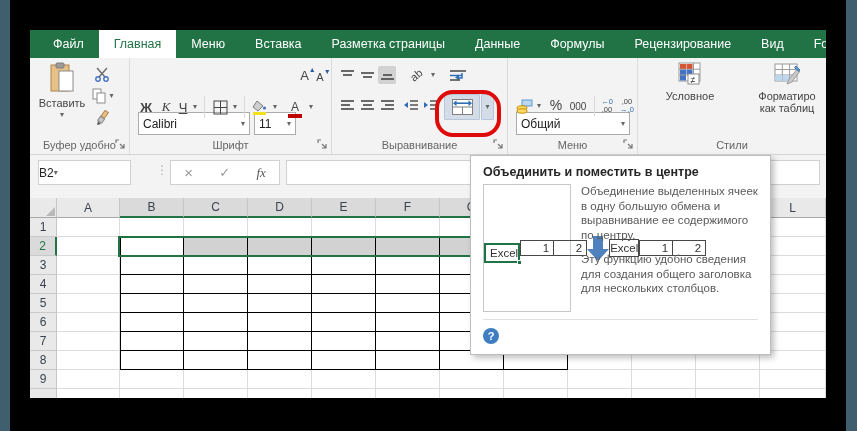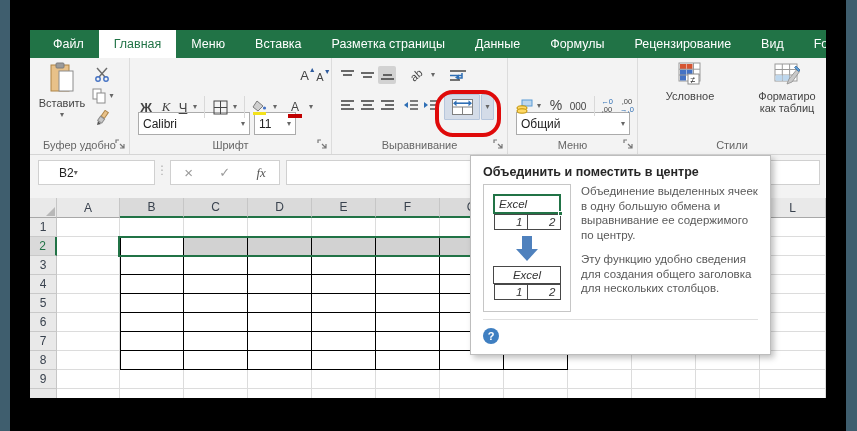--- a/index.html
+++ b/index.html
@@ -32,21 +32,21 @@
   .ital-x { font-style:italic; font-family:"Liberation Serif", serif; font-size:13px; }
   .undl-x { text-decoration:underline; font-size:13px; }
   .color-bar { position:absolute; left:1px; bottom:0px; height:4px; width:14px; }
   .two-line { display:flex; flex-direction:column; align-items:center; font-size:7.5px; line-height:1.1; color:#444; }
   .big-btn { position:absolute; display:flex; flex-direction:column; align-items:center; font-size:11px; color:#444; text-align:center; }
   #red-oval { position:absolute; left:405px; top:32px; width:66px; height:47px; border:4px solid #df0a0a; border-radius:18px; z-index:8; pointer-events:none; }
 
   
   #fbar { position:absolute; left:0; top:125px; width:100%; height:43px; background:#f3f3f3; }
   .fbox { position:absolute; top:5px; height:25px; background:#fff; border:1px solid #d0d0d0; display:flex; align-items:center; }
-  #namebox { left:8px; width:117px; padding:0 20px; font-size:12px; color:#222; }
+  #namebox { left:8px; width:93px; padding:0 0; font-size:12px; color:#222; }
   #fdots { position:absolute; left:126px; top:8px; color:#b0b0b0; font-size:12px; }
   #fxbox { left:140px; width:110px; justify-content:space-around; color:#9a9a9a; font-size:13px; }
   #finput { left:256px; right:6px; }
   .fx-label { font-style:italic; font-family:"Liberation Serif", serif; color:#555; font-size:13px; }
 
   
   #sheet { position:absolute; left:0; top:168px; right:0; bottom:0; background:#fff; overflow:hidden; }
   #hrow { display:flex; height:20px; }
   .corner { width:27px; background:#e9e9e9; border-right:1px solid #c6c6c6; border-bottom:1px solid #a8a8a8; position:relative; }
   .corner:after { content:""; position:absolute; right:1px; bottom:1px; border-left:9px solid transparent; border-bottom:9px solid #b8b8b8; }
@@ -58,21 +58,21 @@
   .cell { background:#fff; border-right:1px solid #dcdcdc; border-bottom:1px solid #dcdcdc; }
   .cell.blk { border-right-color:#000; border-bottom-color:#000; }
   .cell.blkL { box-shadow:inset 1px 0 0 #000; }
   .cell.selgray { background:#d2d2d2; }
   #sel-overlay { position:absolute; left:88px; top:38px; width:643px; height:21px; border:2px solid #217346; pointer-events:none; }
 
   
   #tooltip { position:absolute; left:440px; top:125px; width:301px; height:200px; background:#fff; border:1px solid #bdbdbd; box-shadow:3px 3px 6px rgba(0,0,0,.25); z-index:20; overflow:hidden; }
   #tt-title { padding:9px 12px 5px; font-weight:bold; font-size:12.5px; color:#262626; }
   #tt-body { display:flex; padding:0 12px; gap:10px; }
-  #tt-illus { width:88px; height:128px; border:1px solid #c6c6c6; background:#fff; flex:none; display:flex; flex-direction:column; align-items:center;font-style:italic; }
+  #tt-illus { width:88px; height:128px; border:1px solid #c6c6c6; background:#fff; flex:none; display:flex; flex-direction:row; align-items:center; }
   .demo-cell-sel { margin-top:9px; width:68px; height:20px; border:2px solid #217346; display:flex; align-items:center; padding-left:4px; font-size:11.5px; color:#333; position:relative; }
   .fill-handle { position:absolute; right:-4px; bottom:-4px; width:5px; height:5px; background:#217346; border:1px solid #fff; }
   .demo-nums { display:flex; }
   .demo-num { width:34px; height:16px; border:1px solid #474747; font-size:11.5px; color:#333; display:flex; align-items:center; justify-content:flex-end; padding-right:4px; }
   .demo-num + .demo-num { margin-left:-1px; }
   .arrow-wrap { margin:6px 0 5px; display:flex; flex-direction:column; align-items:center; }
   .arrow-shaft { width:10px; height:13px; background:#4f81bd; }
   .arrow-head { width:0; height:0; border-left:11px solid transparent; border-right:11px solid transparent; border-top:12px solid #4f81bd; }
   .demo-cell-merged { width:68px; height:18px; border:1px solid #474747; display:flex; align-items:center; justify-content:center; font-size:11.5px; color:#333; }
   #tt-text { font-size:11.5px; color:#595959; line-height:1.28; }

